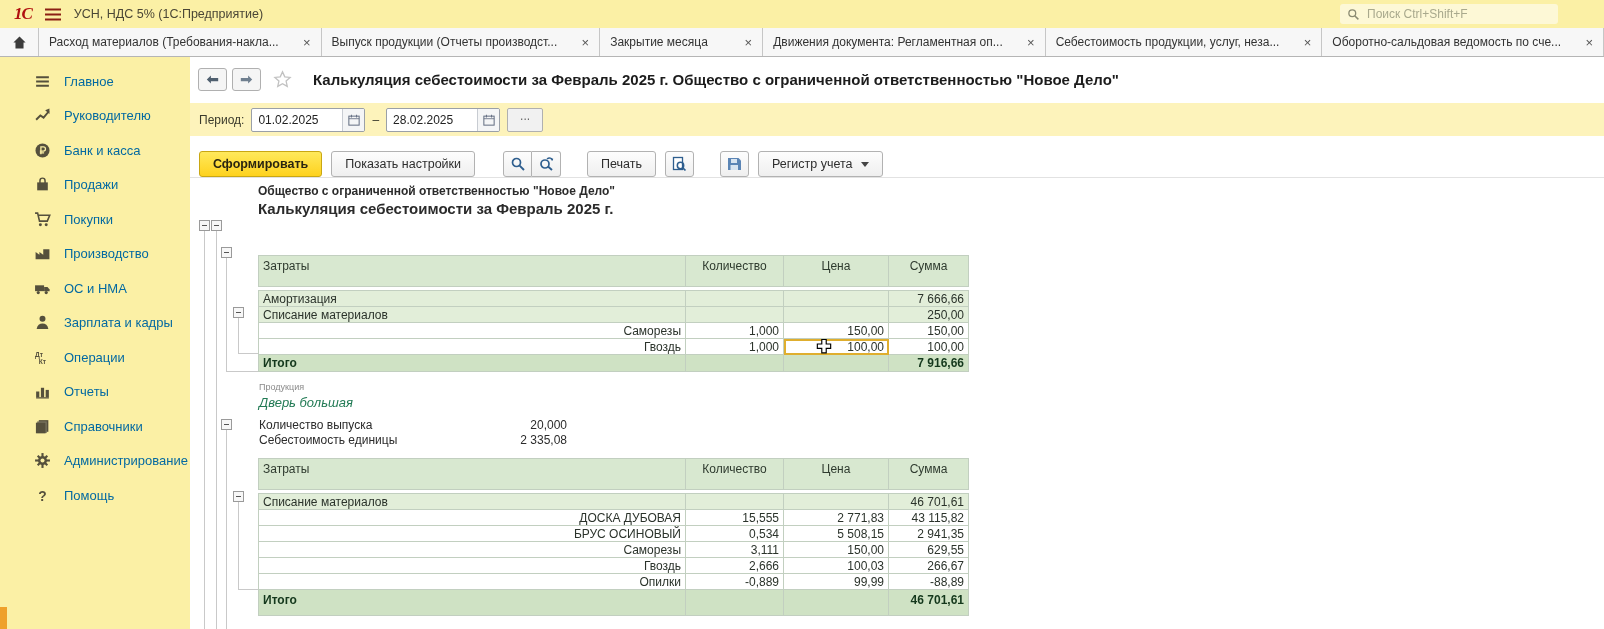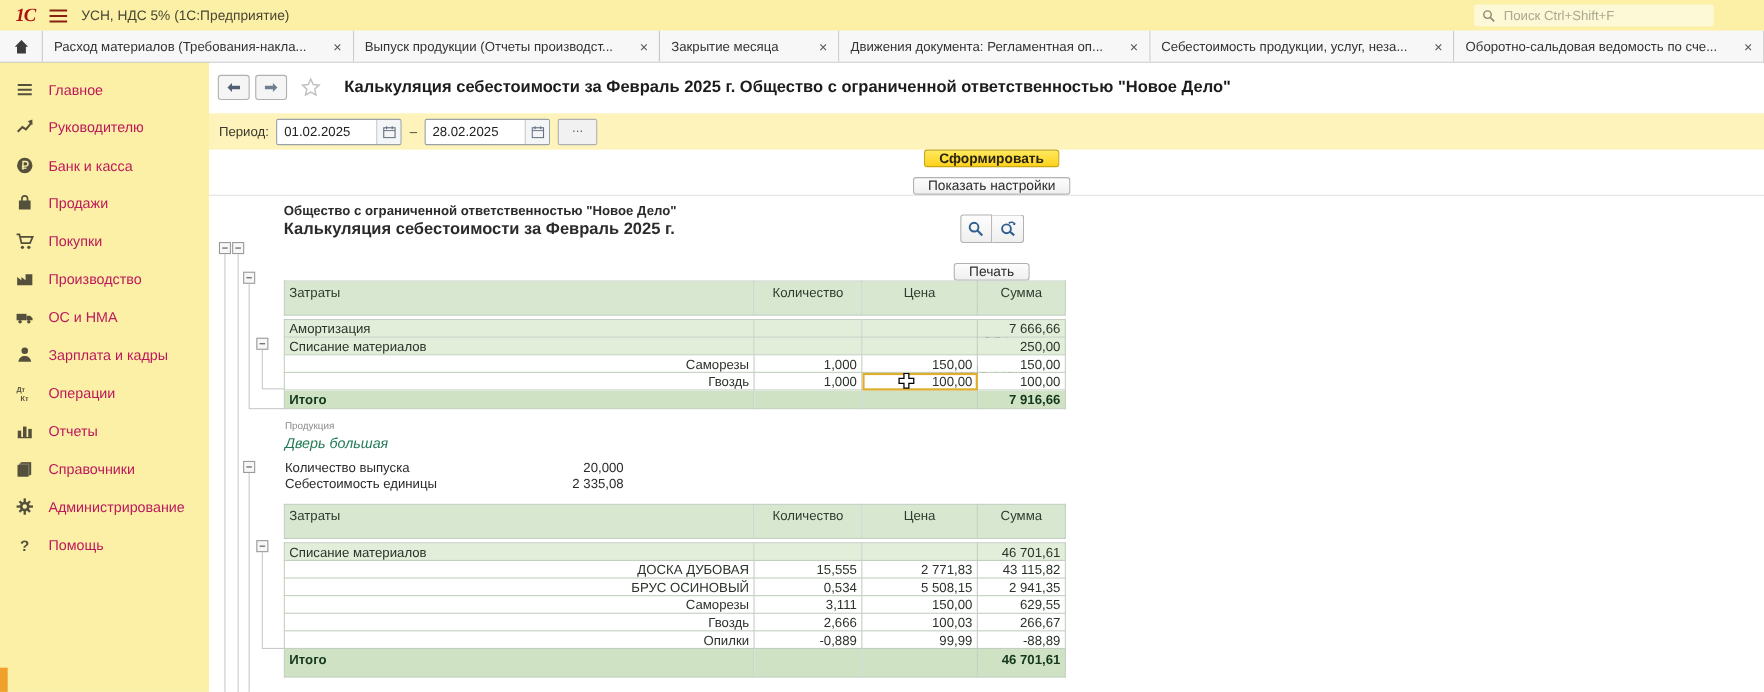--- a/index.html
+++ b/index.html
@@ -29,21 +29,21 @@
   .tab{flex:1 1 auto;min-width:0;border-right:1px solid #c6c6c6;display:flex;align-items:center;
        padding:0 10px;gap:8px;font-size:12px;color:#333;background:#f7f7f7;cursor:pointer;}
   .tabbar > :nth-child(4){flex:0 0 142px;}
   .tab .lbl{flex:1 1 auto;white-space:nowrap;overflow:hidden;}
   .tab .x{color:#555;font-size:13px;flex:none;line-height:1;}
 
   
   .sidebar{position:absolute;left:0;top:57px;width:190px;bottom:0;background:#fbf0a5;
            padding-top:7px;box-sizing:border-box;}
   .side-item{height:34.5px;display:flex;align-items:center;gap:13px;padding-left:13px;
-             font-size:13px;color:#be185d;cursor:pointer;}
+             font-size:13px;color:#0369a1;cursor:pointer;margin-left:20px;}
   .side-item .icon{width:18px;height:18px;display:flex;align-items:center;justify-content:center;flex:none;}
   .side-item .icon svg{width:17px;height:17px;}
   .side-scroll{position:absolute;left:0;bottom:0;width:7px;height:22px;background:#efa12b;}
 
   
   .content{position:absolute;left:190px;top:57px;right:0;bottom:0;background:#fff;}
   .navrow{position:absolute;left:8px;top:9px;height:26px;display:flex;align-items:center;gap:5px;}
   .navbtn{width:27px;height:21px;background:#f5f5f5;border:1px solid #b0b0b0;border-radius:3px;
           display:flex;align-items:center;justify-content:center;cursor:pointer;}
   .navbtn svg{width:13px;height:11px;}
@@ -60,21 +60,21 @@
                  font-family:inherit;background:transparent;color:#222;}
   .calbtn{width:21px;height:100%;border-left:1px solid #c8ccd2;display:flex;align-items:center;
           justify-content:center;background:#f4f5f6;cursor:pointer;}
   .calbtn svg{width:12px;height:12px;}
   .dash{color:#3a3a2c;}
   .morebtn{width:34px;height:22px;background:#f1f1f1;border:1px solid #b0b0b0;border-radius:2px;
            color:#666;display:flex;align-items:flex-start;justify-content:center;font-size:12px;
            line-height:14px;cursor:pointer;}
 
   .toolbar{position:absolute;left:0;top:79px;width:100%;height:42px;border-bottom:1px solid #e2e2e2;
-           display:flex;align-items:center;padding-left:9px;gap:9px;box-sizing:border-box;flex-direction:column;}
+           display:flex;align-items:flex-end;padding-left:9px;gap:9px;box-sizing:border-box;}
   .btn{height:26px;border:1px solid #b2b2b2;border-radius:3px;background:linear-gradient(#fdfdfd,#efefef);
        font-size:12.5px;color:#2e2e2e;display:flex;align-items:center;padding:0 13px;cursor:pointer;
        font-family:inherit;white-space:nowrap;box-sizing:border-box;}
   .btn-primary{background:linear-gradient(#ffe95c,#fed21e);border-color:#c9a713;font-weight:bold;color:#2a2510;}
   .iconbtn{width:29px;padding:0;justify-content:center;}
   .iconbtn svg{width:16px;height:16px;}
   .btngroup{display:flex;}
   .btngroup .iconbtn:first-child{border-radius:3px 0 0 3px;}
   .btngroup .iconbtn:last-child{border-radius:0 3px 3px 0;border-left:none;}
   .caret{width:0;height:0;border-left:4px solid transparent;border-right:4px solid transparent;

